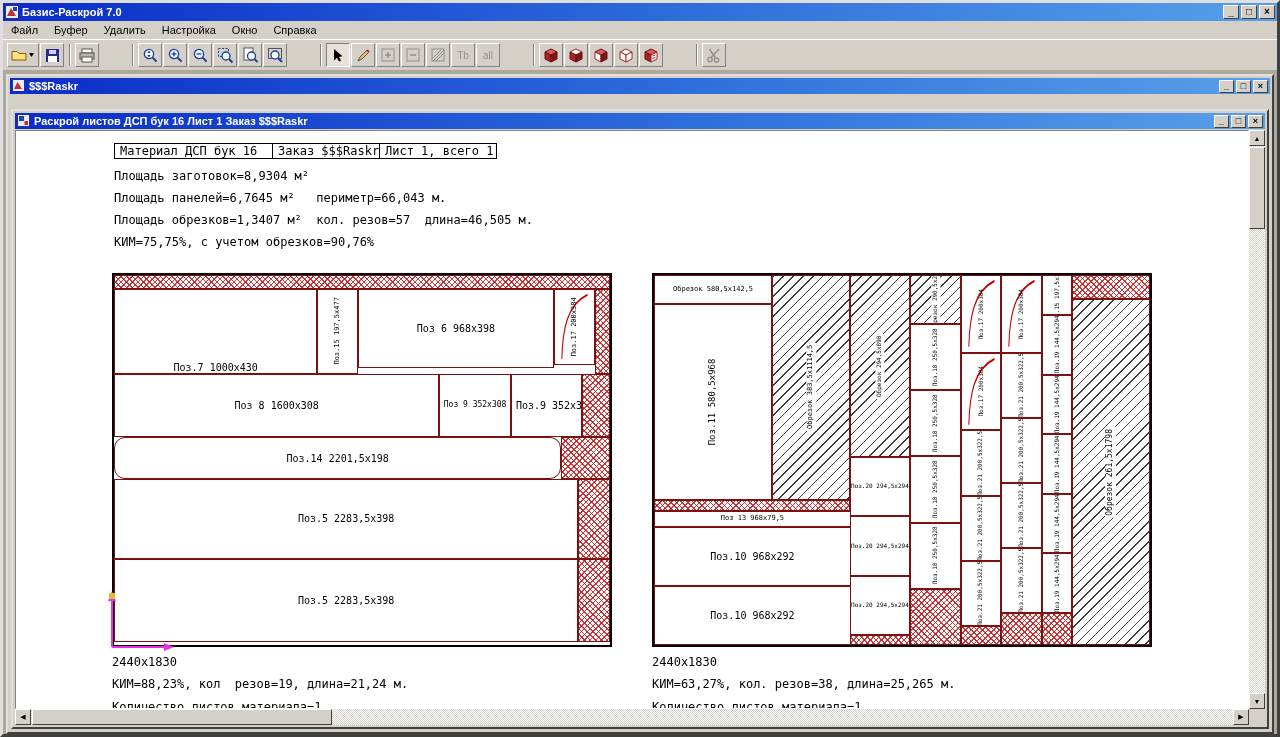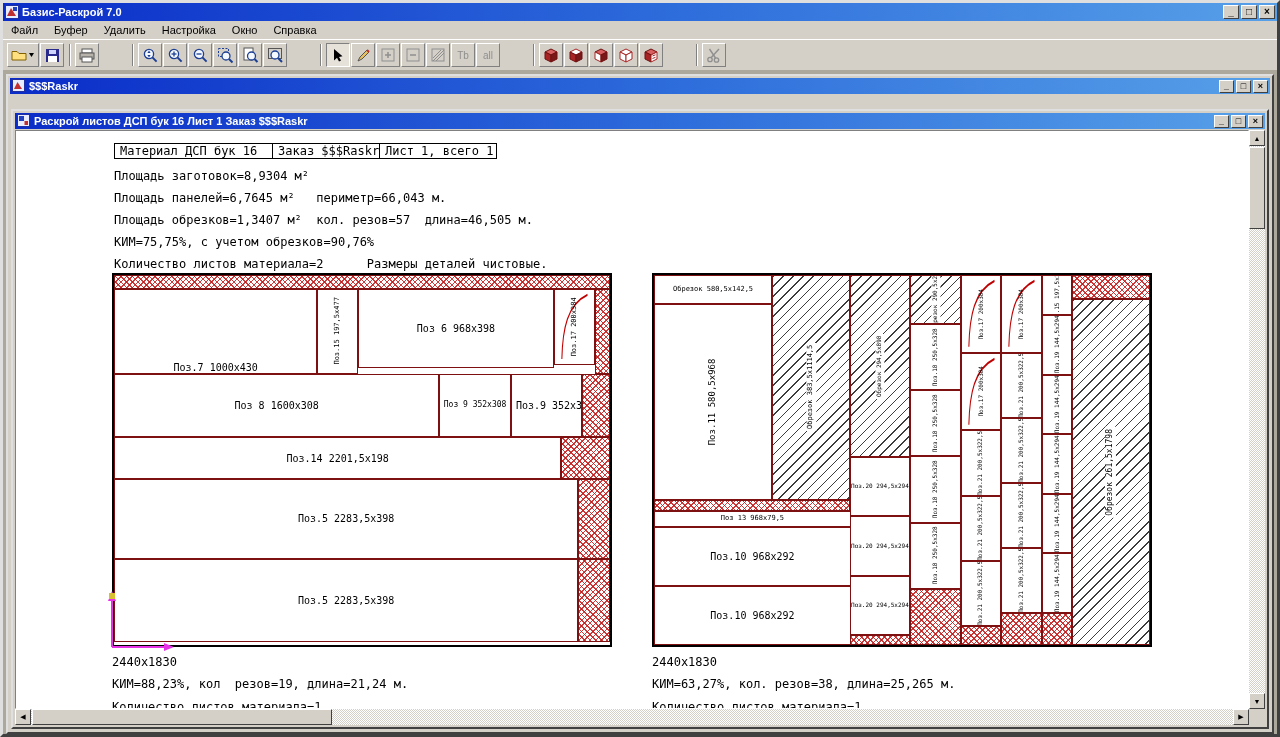--- a/index.html
+++ b/index.html
@@ -299,21 +299,20 @@
           <div class="canvas">
 
             <div class="hdrbox" style="left:98px;top:12px;width:159px">Материал ДСП бук 16</div>
             <div class="hdrbox" style="left:256px;top:12px;width:108px">Заказ $$$Raskr</div>
             <div class="hdrbox" style="left:363px;top:12px;width:118px">Лист 1, всего 1</div>
 
             <div class="docline" style="top:38px">Площадь заготовок=8,9304 м²</div>
             <div class="docline" style="top:60px">Площадь панелей=6,7645 м²   периметр=66,043 м.</div>
             <div class="docline" style="top:82px">Площадь обрезков=1,3407 м²  кол. резов=57  длина=46,505 м.</div>
             <div class="docline" style="top:104px">КИМ=75,75%, с учетом обрезков=90,76%</div>
-            <div class="docline" style="top:126px">Количество листов материала=2      Размеры деталей чистовые.</div>
 
             <div class="sheet" style="left:96px;top:142px">
                 <div class="panel wx" style="left: 0%; top: 0%; width: 100%; height: 3.7%;"></div>
                 <div class="panel" style="left: 0%; top: 3.7%; width: 41%; height: 23%; align-items: flex-end;">
                   <div class="lbl" style="font-size: 10px;">Поз.7 1000x430</div>
                 </div>
                 <div class="panel rot" style="left: 41%; top: 3.7%; width: 8.1%; height: 23%;">
                   <div class="lbl" style="font-size: 7px;">Поз.15 197,5x477</div>
                 </div>
                 <div class="panel" style="left: 49.1%; top: 3.7%; width: 39.7%; height: 21.5%;">
@@ -329,21 +328,21 @@
                 <div class="panel" style="left: 0%; top: 26.7%; width: 65.6%; height: 17.2%;">
                   <div class="lbl" style="font-size: 10px;">Поз 8 1600x308</div>
                 </div>
                 <div class="panel" style="left: 65.6%; top: 26.7%; width: 14.4%; height: 17.2%;">
                   <div class="lbl" style="font-size: 8px;">Поз 9 352x308</div>
                 </div>
                 <div class="panel" style="left: 80%; top: 26.7%; width: 14.4%; height: 17.2%;">
                   <div class="lbl" style="font-size: 10px; margin-left: 17px;">Поз.9 352x308</div>
                 </div>
                 <div class="panel wx" style="left: 94.4%; top: 26.7%; width: 5.6%; height: 17.2%;"></div>
-                <div class="panel" style="left: 0%; top: 43.9%; width: 90.2%; height: 11.2%;">
+                <div class="panel" style="left: 0%; top: 43.9%; width: 90.2%; height: 11.2%; border-radius: 11px;">
                   <div class="lbl" style="font-size: 10px;">Поз.14 2201,5x198</div>
                 </div>
                 <div class="panel wx" style="left: 90.2%; top: 43.9%; width: 9.8%; height: 11.2%;"></div>
                 <div class="panel" style="left: 0%; top: 55.1%; width: 93.6%; height: 21.6%;">
                   <div class="lbl" style="font-size: 10px;">Поз.5 2283,5x398</div>
                 </div>
                 <div class="panel wx" style="left: 93.6%; top: 55.1%; width: 6.4%; height: 21.6%;"></div>
                 <div class="panel" style="left: 0%; top: 76.7%; width: 93.6%; height: 22.5%;">
                   <div class="lbl" style="font-size: 10px;">Поз.5 2283,5x398</div>
                 </div>

